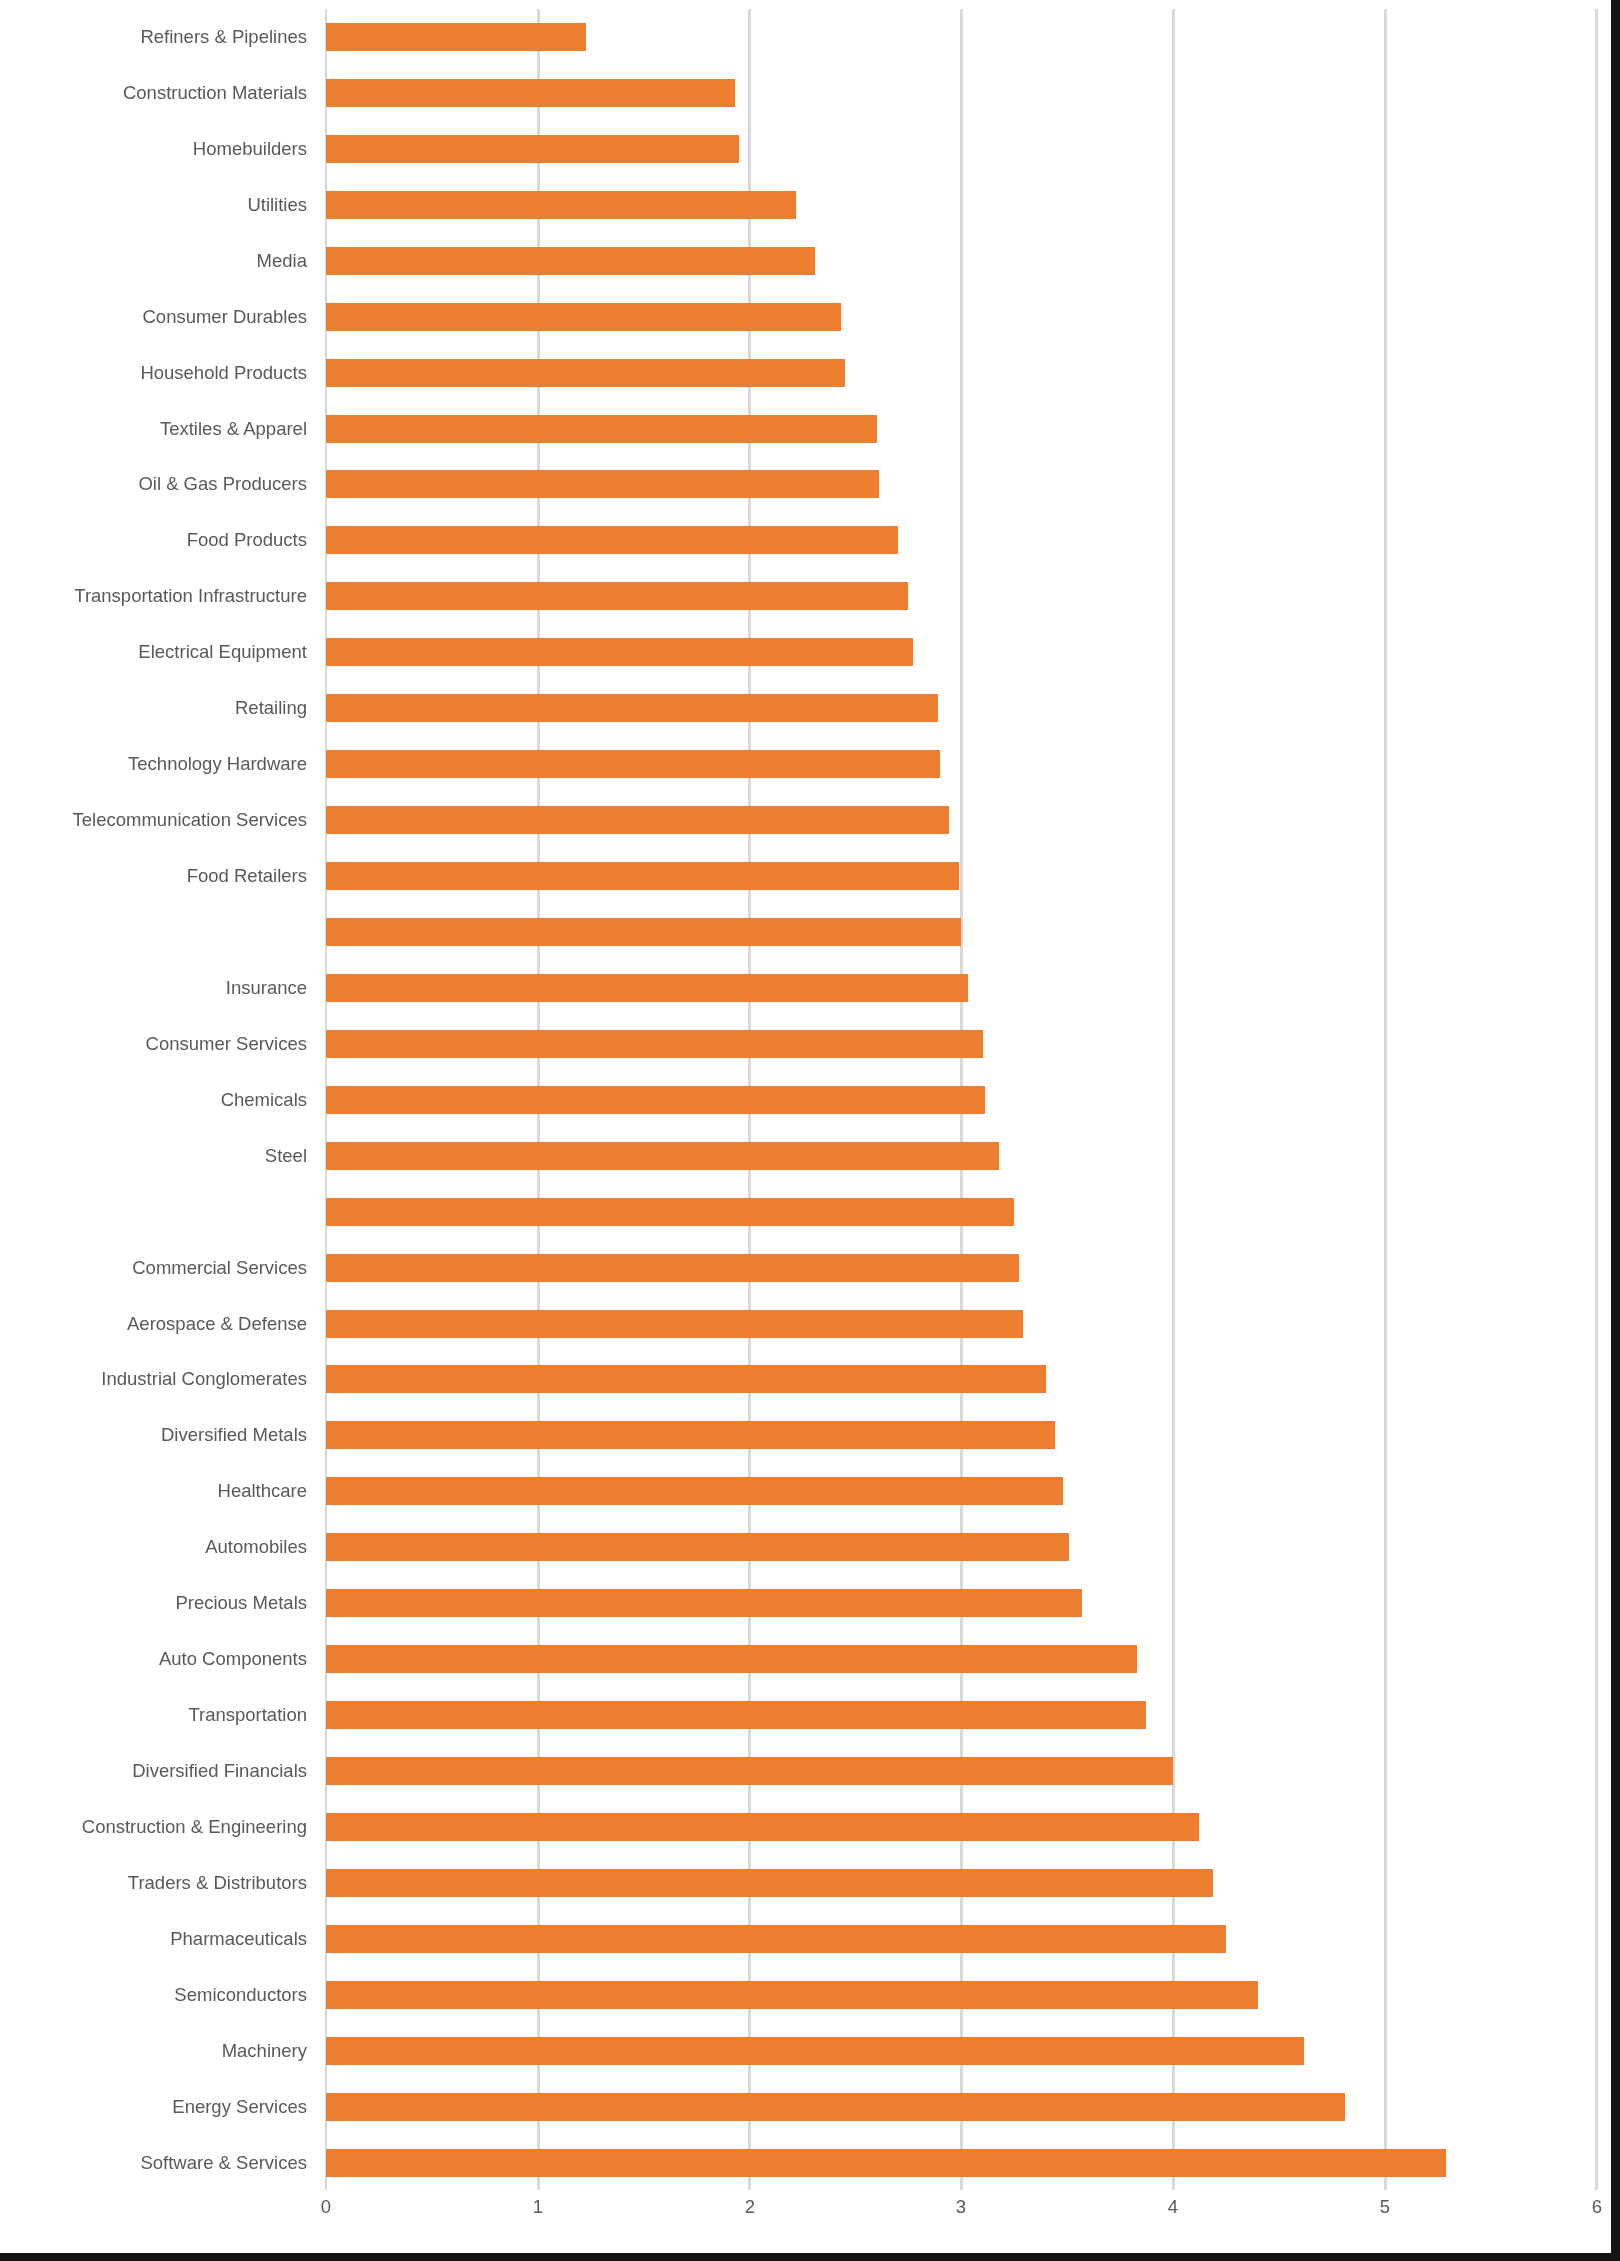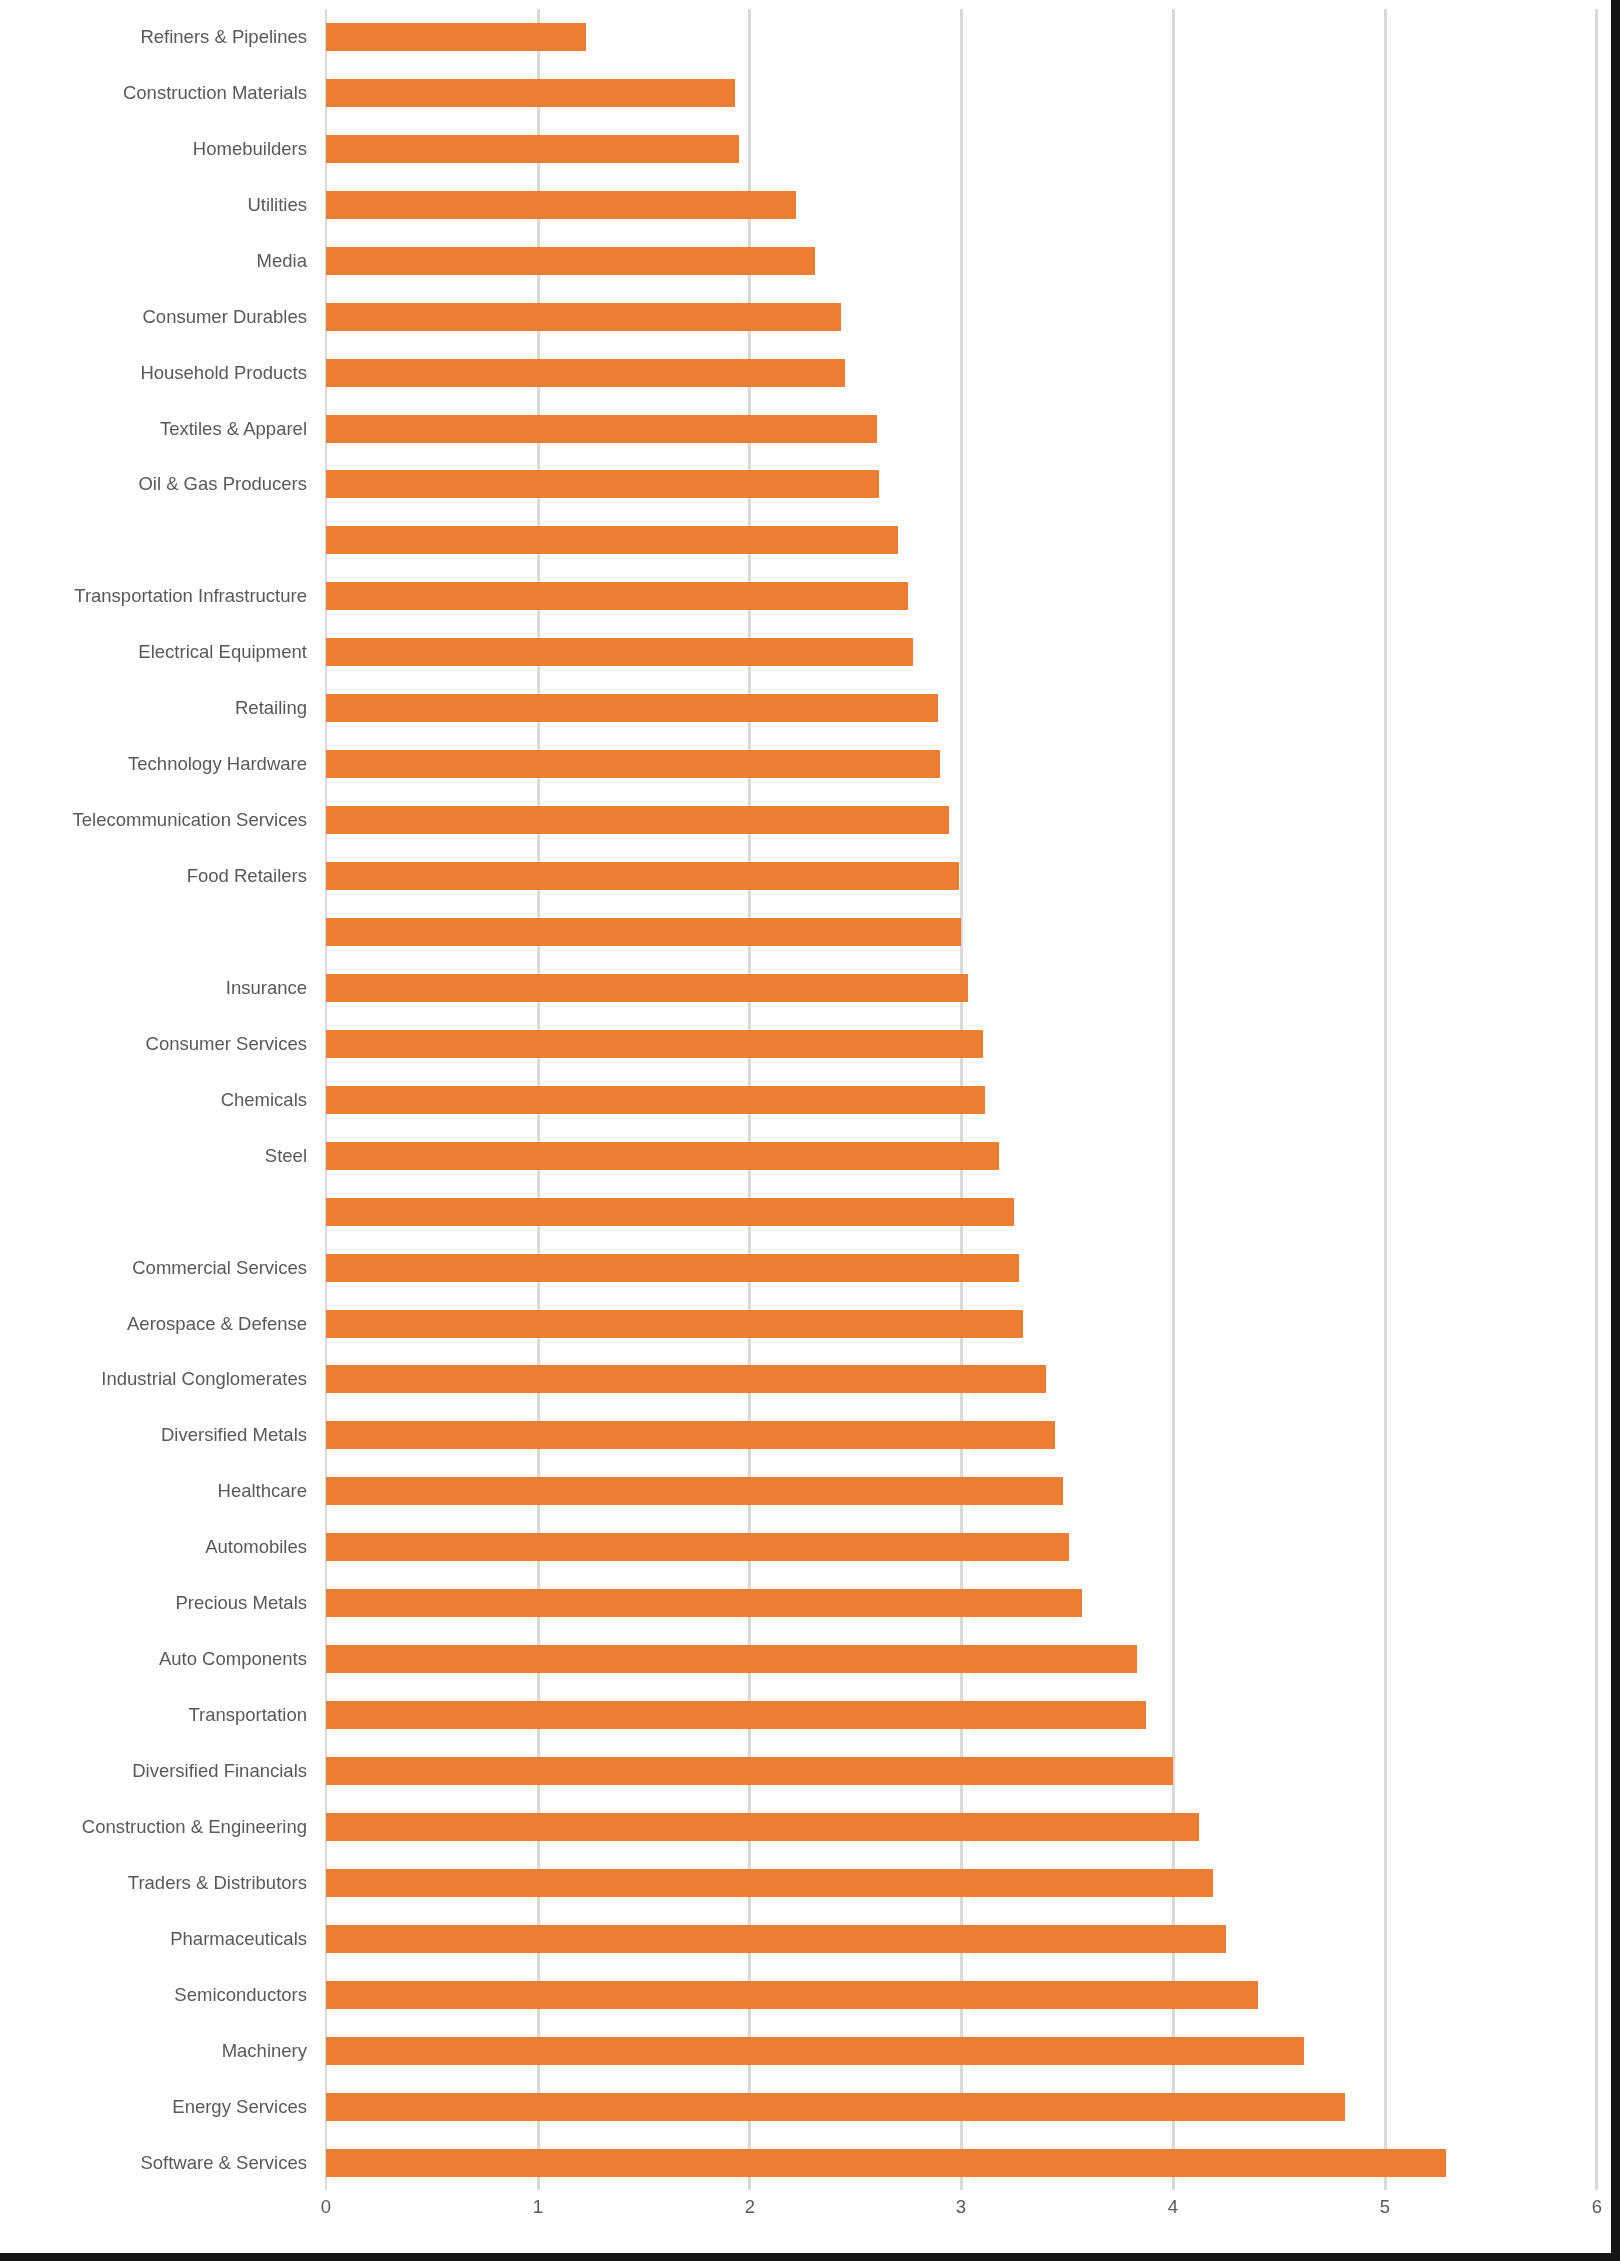--- a/index.html
+++ b/index.html
@@ -114,20 +114,21 @@
     <div id="cat-labels">
         <div class="cat-label" style="top: 0px; height: 56px; line-height: 56px; color: rgb(89, 89, 89);">Refiners &amp; Pipelines</div>
         <div class="cat-label" style="top: 56px; height: 56px; line-height: 56px; color: rgb(89, 89, 89);">Construction Materials</div>
         <div class="cat-label" style="top: 112px; height: 56px; line-height: 56px; color: rgb(89, 89, 89);">Homebuilders</div>
         <div class="cat-label" style="top: 168px; height: 56px; line-height: 56px; color: rgb(89, 89, 89);">Utilities</div>
         <div class="cat-label" style="top: 224px; height: 56px; line-height: 56px; color: rgb(89, 89, 89);">Media</div>
         <div class="cat-label" style="top: 280px; height: 56px; line-height: 56px; color: rgb(89, 89, 89);">Consumer Durables</div>
         <div class="cat-label" style="top: 336px; height: 56px; line-height: 56px; color: rgb(89, 89, 89);">Household Products</div>
         <div class="cat-label" style="top: 392px; height: 56px; line-height: 56px; color: rgb(89, 89, 89); margin-left: 36px;">Textiles &amp; Apparel</div>
         <div class="cat-label" style="top: 447px; height: 56px; line-height: 56px; color: rgb(89, 89, 89);">Oil &amp; Gas Producers</div>
+        <div class="cat-label" style="top: 503px; height: 56px; line-height: 56px; color: rgb(89, 89, 89);">Food Products</div>
         <div class="cat-label" style="top: 559px; height: 56px; line-height: 56px; color: rgb(89, 89, 89);">Transportation Infrastructure</div>
         <div class="cat-label" style="top: 615px; height: 56px; line-height: 56px; color: rgb(89, 89, 89);">Electrical Equipment</div>
         <div class="cat-label" style="top: 671px; height: 56px; line-height: 56px; color: rgb(89, 89, 89);">Retailing</div>
         <div class="cat-label" style="top: 727px; height: 56px; line-height: 56px; color: rgb(89, 89, 89);">Technology Hardware</div>
         <div class="cat-label" style="top: 783px; height: 56px; line-height: 56px; color: rgb(89, 89, 89);">Telecommunication Services</div>
         <div class="cat-label" style="top: 839px; height: 56px; line-height: 56px; color: rgb(89, 89, 89);">Food Retailers</div>
         <div class="cat-label" style="top: 951px; height: 56px; line-height: 56px; color: rgb(89, 89, 89);">Insurance</div>
         <div class="cat-label" style="top: 1007px; height: 56px; line-height: 56px; color: rgb(89, 89, 89); margin-left: 27px;">Consumer Services</div>
         <div class="cat-label" style="top: 1063px; height: 56px; line-height: 56px; color: rgb(89, 89, 89);">Chemicals</div>
         <div class="cat-label" style="top: 1119px; height: 56px; line-height: 56px; color: rgb(89, 89, 89);">Steel</div>

